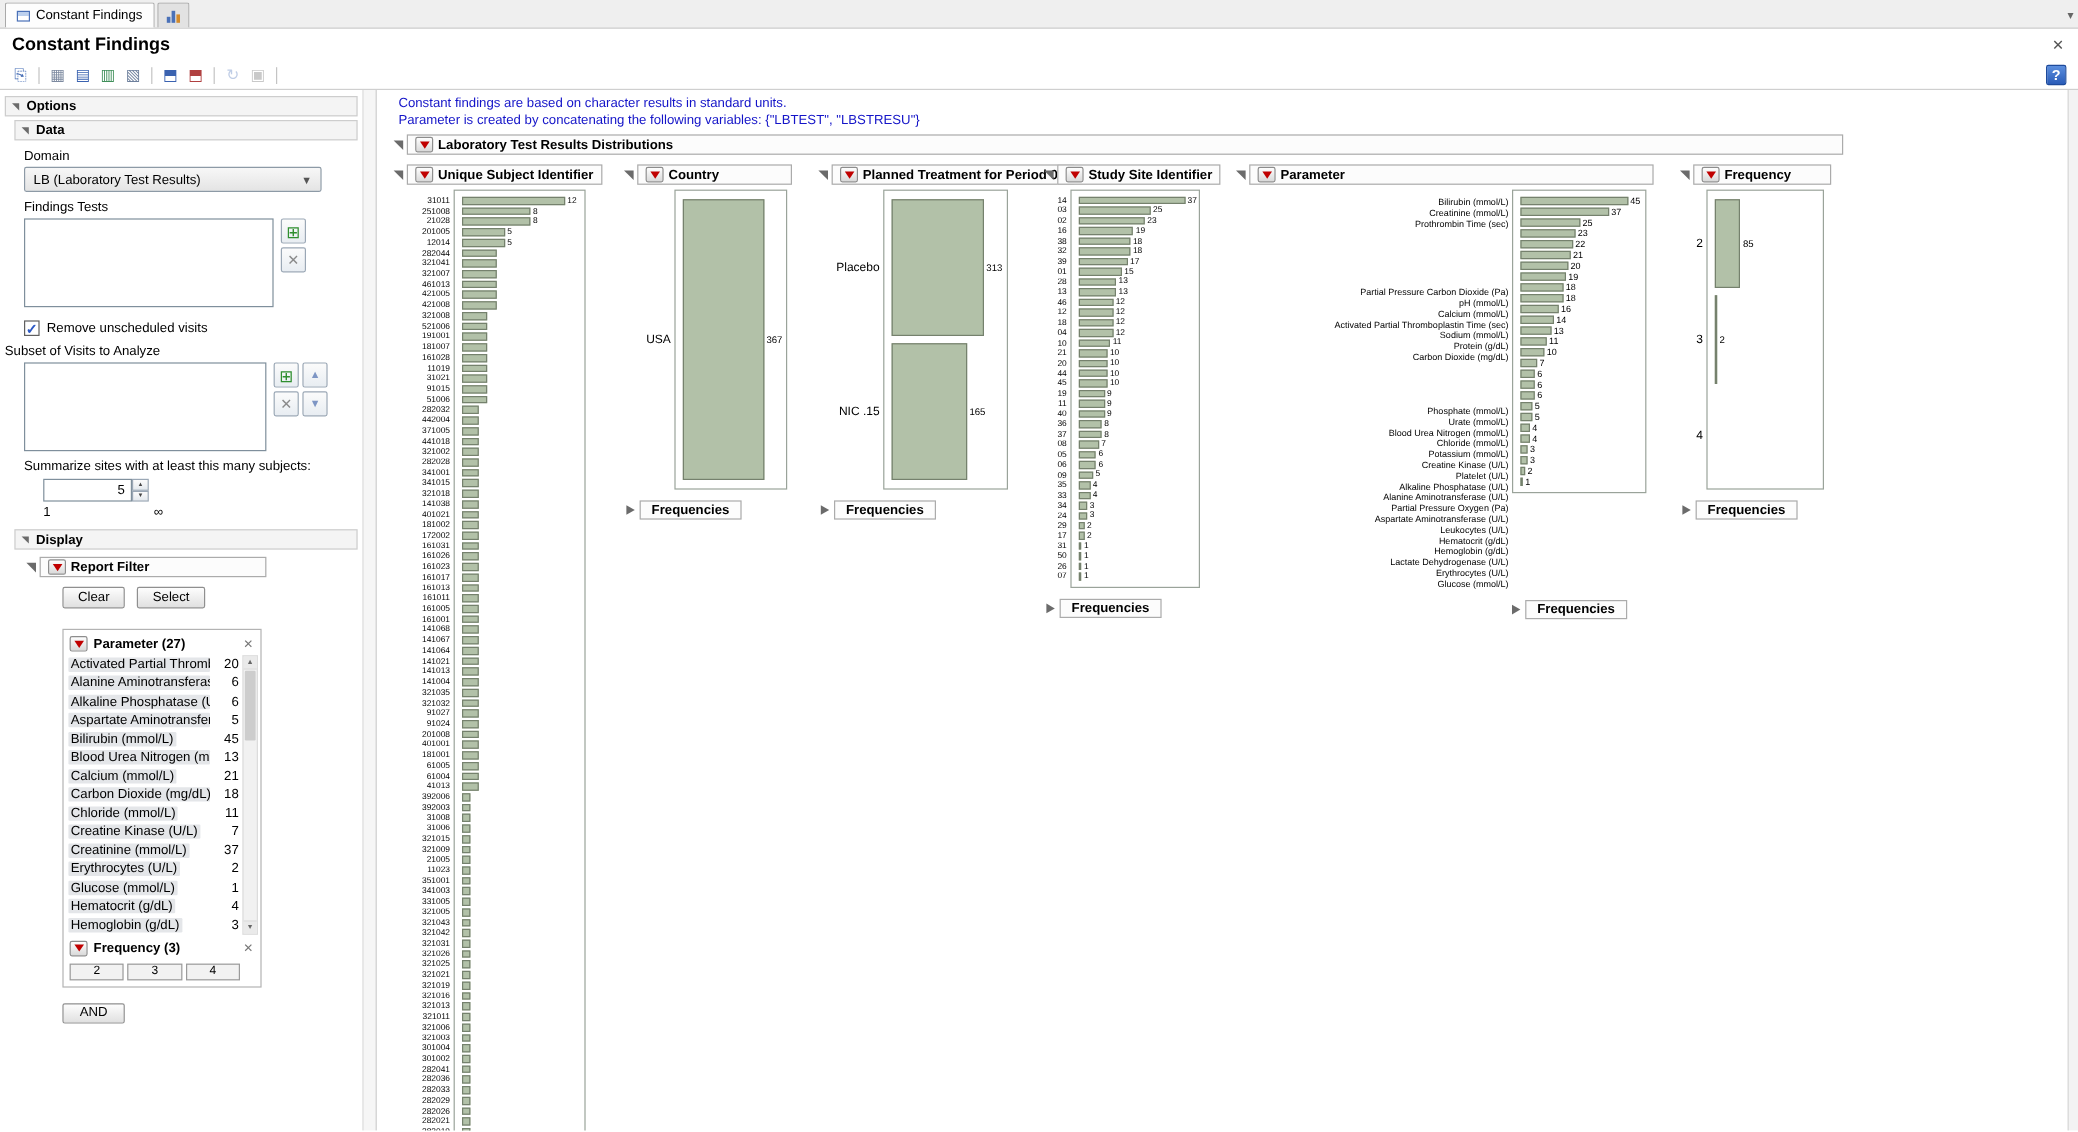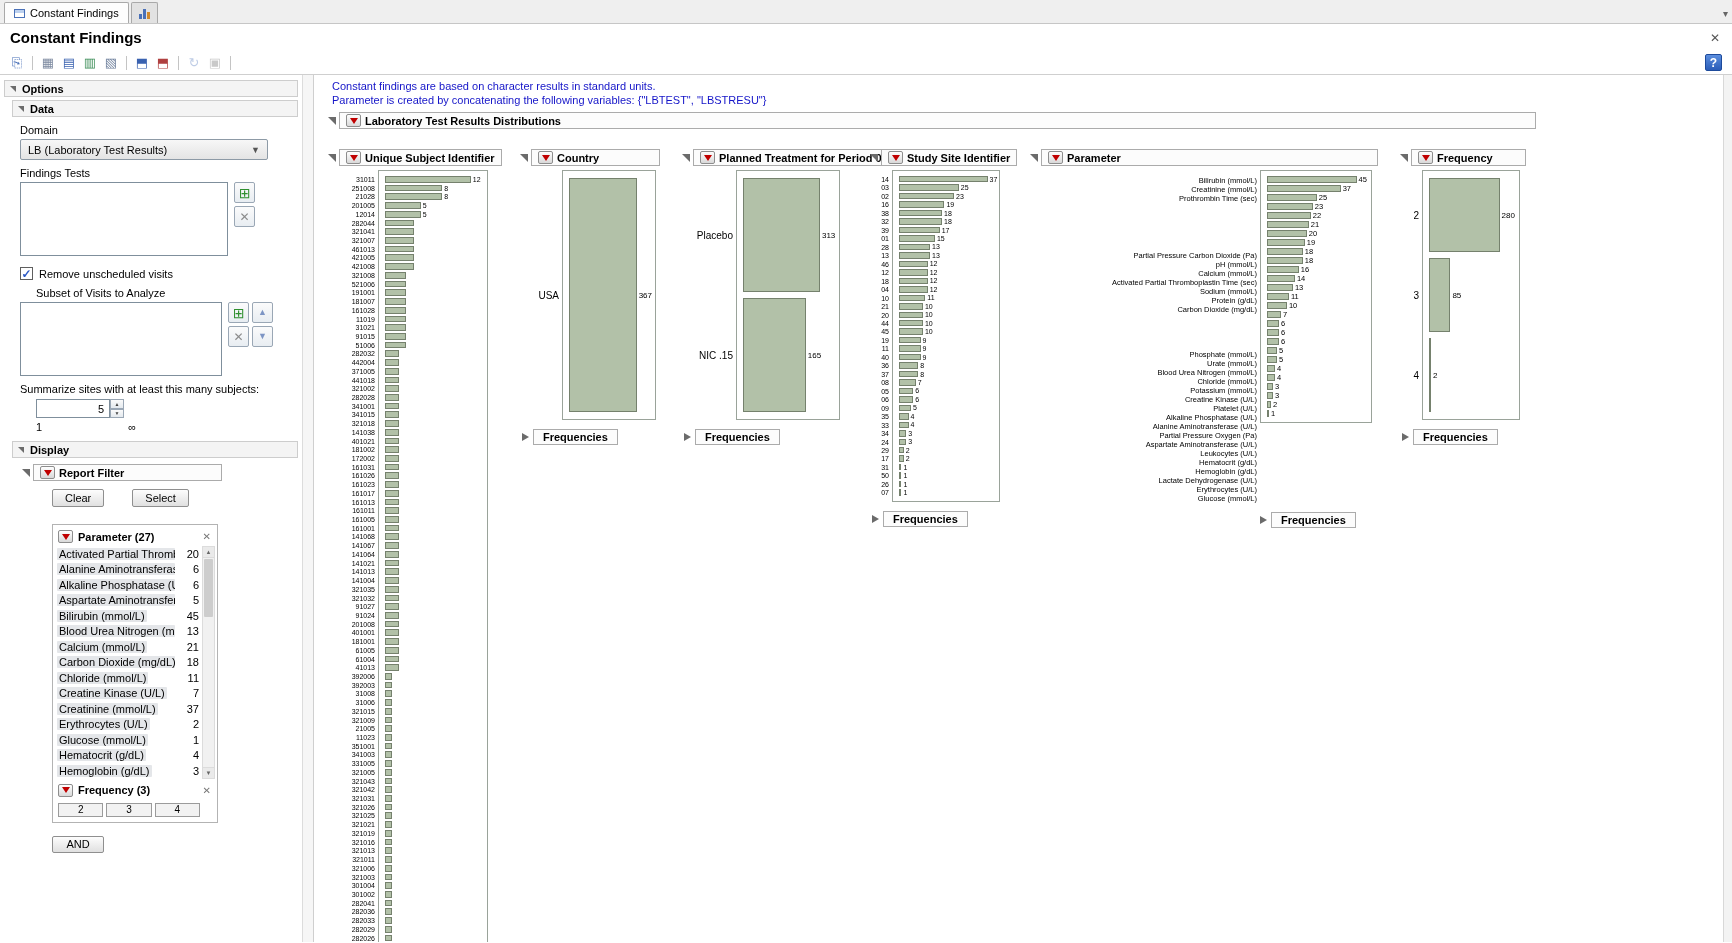--- a/index.html
+++ b/index.html
@@ -79,42 +79,42 @@
     align-items:center; justify-content:center; color:#2b58c4; font-size:12px; font-weight:bold; line-height:1; }
   .spin-row { display:flex; margin-left:36px; margin-top:4px; align-items:stretch; }
   .spin-input { width:74px; height:19px; border:1px solid #7f8f9c; text-align:right; padding-right:5px;
     font-size:11px; display:flex; align-items:center; justify-content:flex-end; background:#fff; }
   .spin-btns { display:flex; flex-direction:column; }
   .spin-btns div { width:14px; height:9.5px; border:1px solid #9aa7b5; background:linear-gradient(#fbfbfb,#e4e9ee);
     font-size:5px; color:#444; display:flex; align-items:center; justify-content:center; }
   .minmax { width:100px; margin:3px 0 0 36px; display:flex; justify-content:space-between; font-size:11px; }
   .btn { border:1px solid #8f8f8f; border-radius:2px; background:linear-gradient(#fdfdfd,#e0e0e0);
     font-size:11px; height:18px; display:inline-flex; align-items:center; justify-content:center; padding:0 12px; }
-  .btn-row { display:flex; gap:28px; margin:8px 0 0 52px; }
+  .btn-row { display:flex; gap:10px; margin:8px 0 0 52px; }
   
   .filterbox { width:166px; margin:17px 0 0 52px; border:1px solid #b3b3b3; background:#fff; padding:2px 2px 3px 3px; }
   .pf-head { display:flex; align-items:center; gap:5px; height:19px; padding:0 2px; }
   .pf-title { font-weight:bold; font-size:11px; }
   .pf-x { margin-left:auto; color:#777; font-size:10px; padding-right:2px; }
   .pf-listwrap { position:relative; padding-right:14px; }
   .pf-row { display:flex; height:15.5px; align-items:center; font-size:11px; padding-left:1px; white-space:nowrap; }
   .pf-label { background:#e4e6e9; padding:0 2px; border-radius:1px; overflow:hidden; max-width:118px; }
   .pf-count { margin-left:auto; padding-right:2px; }
   .pf-scroll { position:absolute; right:0; top:0; bottom:0; width:13px; background:#f1f1f1; border:1px solid #dcdcdc; }
   .pf-scroll .sbtn { height:11px; font-size:6px; color:#666; display:flex; align-items:center; justify-content:center;
     border-bottom:1px solid #dcdcdc; background:#eaeaea; }
   .pf-scroll .sbtn.bot { position:absolute; bottom:0; left:0; right:0; border-top:1px solid #dcdcdc; border-bottom:none; }
   .pf-thumb { margin:1px; height:58px; background:#cdcdcd; border-radius:1px; }
   .freq-cells { display:flex; gap:3px; padding:3px 15px 2px 2px; }
   .freq-cell { flex:1; height:14px; border:1px solid #9b9b9b; background:#f2f2f2;
     display:flex; align-items:center; justify-content:center; font-size:10px; }
   .and-btn { margin:13px 0 0 52px; width:52px; height:17px; }
   
   .note { color:#1414c8; font-size:11px; line-height:14px; margin-left:4px; }
-  .main-outline { margin:5px 0 20px 0; width:1208px;align-items:center; }
+  .main-outline { margin:5px 0 8px 0; width:1208px;align-items:center; }
   .panels { display:flex; gap:22px; margin-top:3px; align-items:flex-start; }
   .panel { display:flex; flex-direction:column; }
   .panel .outline-row { margin-bottom:4px; }
   .chart { display:flex; align-items:flex-start; margin-left:2px; }
   .ch-labels { padding-top:6px; }
   .ch-label { white-space:nowrap; text-align:right; padding-right:3px; overflow:hidden; }
   .ch-frame { border:1px solid #9aa39a; background:#fff; padding:4px 0 4px 6px; }
   .ch-row { display:flex; align-items:center; }
   .ch-bar { background:#b2c1a8; border:1px solid #75816d; flex:none; }
   .ch-cnt { margin-left:2px; white-space:nowrap; }
@@ -190,21 +190,21 @@
         <div class="lb-btn add">⊞</div>
         <div class="lb-btn del">✕</div>
       </div>
     </div>
 
     <div class="cb-row">
       <div class="cb">✓</div>
       <span>Remove unscheduled visits</span>
     </div>
 
-    <div class="sb-label" style="margin-left:36px;">Subset of Visits to Analyze</div>
+    <div class="sb-label" style="margin-left:4px;">Subset of Visits to Analyze</div>
     <div class="lb-row">
       <div class="listbox" style="width:202px;"></div>
       <div class="lb-grid">
         <div class="lb-btn add">⊞</div>
         <div class="lb-btn arrow">▲</div>
         <div class="lb-btn del">✕</div>
         <div class="lb-btn arrow">▼</div>
       </div>
     </div>
 
@@ -1183,24 +1183,20 @@
           </div>
         </div>
         <div class="chart">
             <div class="ch-labels" style="width: 20px;">
               <div class="ch-label" style="height: 80px; line-height: 80px; font-size: 10px;">2</div>
               <div class="ch-label" style="height: 80px; line-height: 80px; font-size: 10px;">3</div>
               <div class="ch-label" style="height: 80px; line-height: 80px; font-size: 10px;">4</div>
             </div>
             <div class="ch-frame" style="width: 98px; height: 250px;">
               <div class="ch-row" style="height: 80px;">
-                <div class="ch-bar" style="height: 74px; width: 70.56px;"></div>
-                <span class="ch-cnt" style="font-size: 8px;">280</span>
-              </div>
-              <div class="ch-row" style="height: 80px;">
                 <div class="ch-bar" style="height: 74px; width: 21.42px;"></div>
                 <span class="ch-cnt" style="font-size: 8px;">85</span>
               </div>
               <div class="ch-row" style="height: 80px;">
                 <div class="ch-bar" style="height: 74px; width: 1.5px;"></div>
                 <span class="ch-cnt" style="font-size: 8px;">2</span>
               </div>
             </div>
           </div>
         <div class="freq-row">

